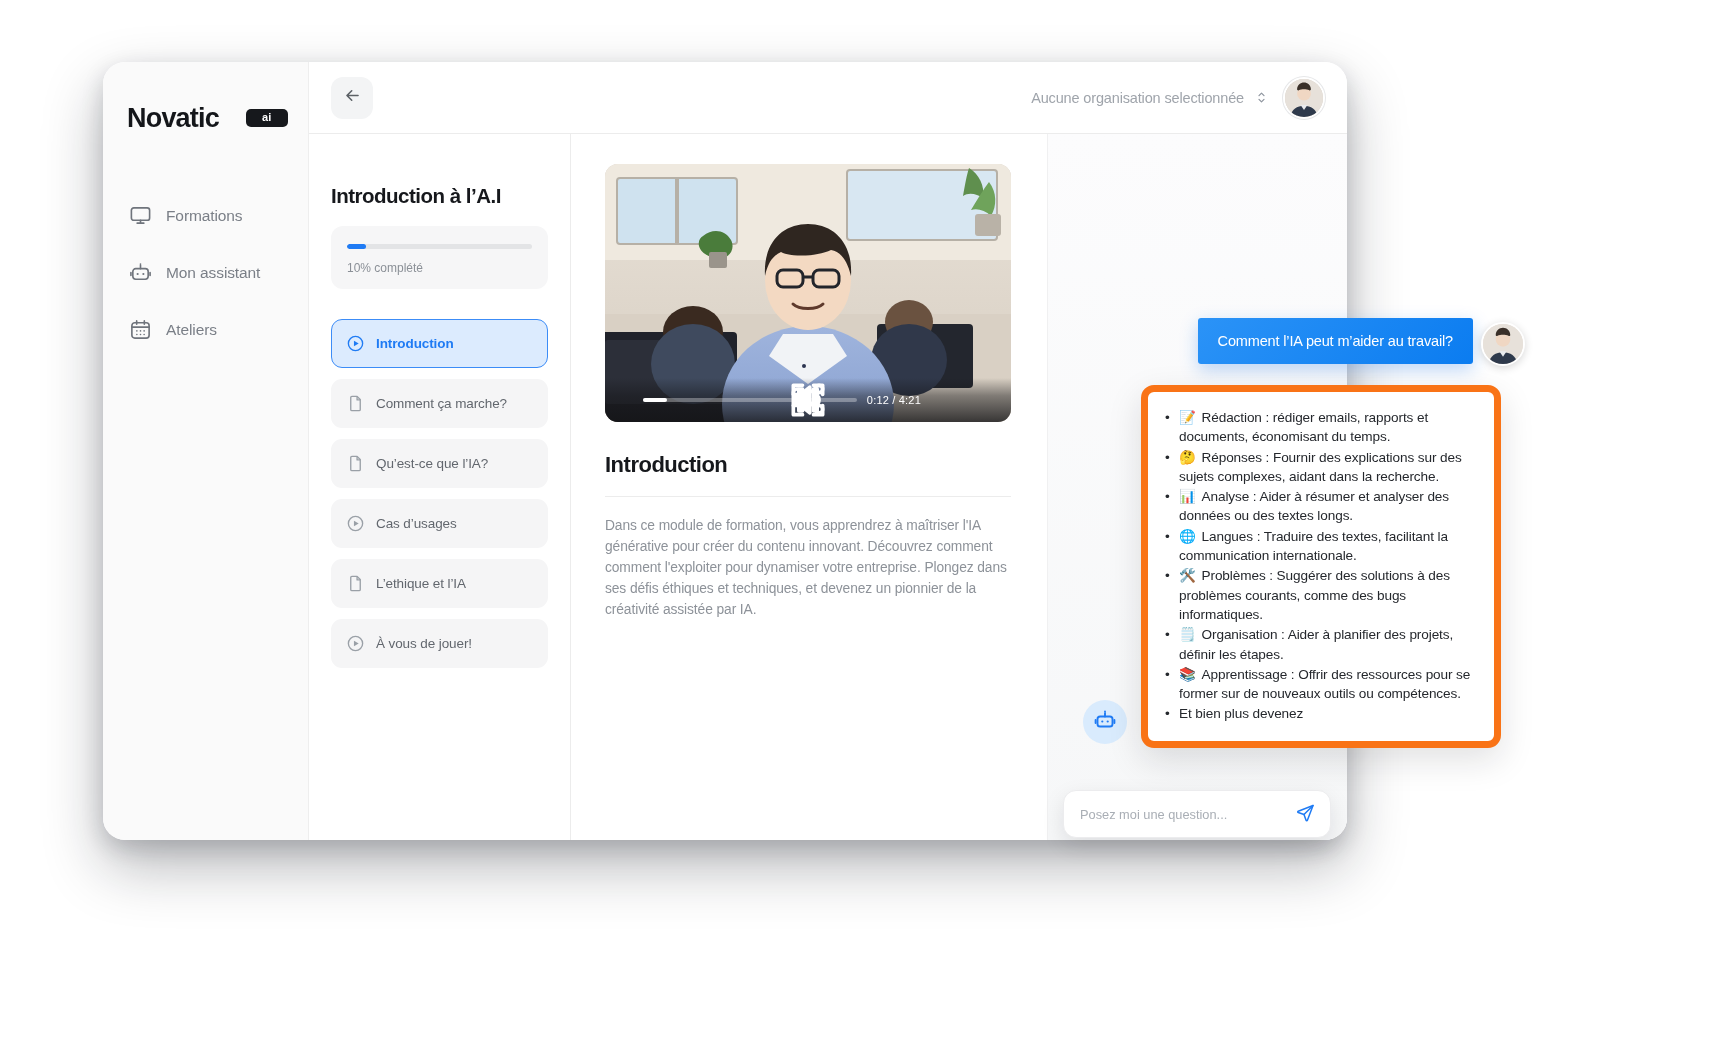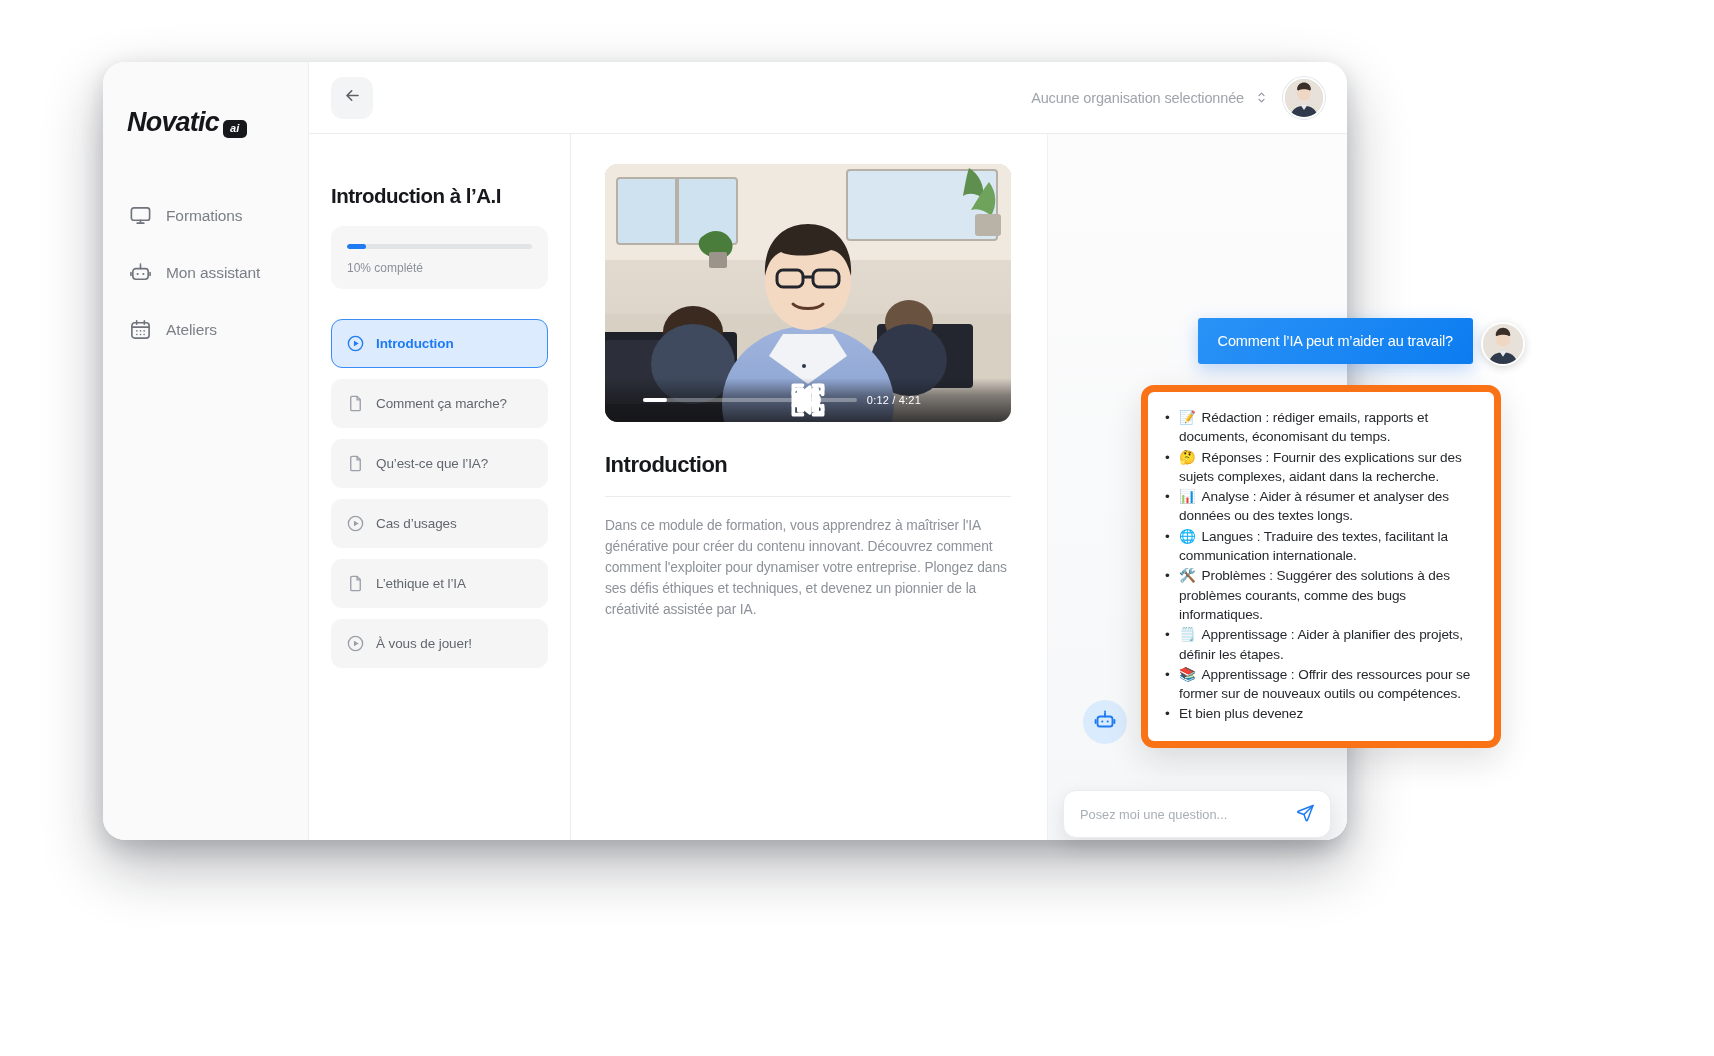--- a/index.html
+++ b/index.html
@@ -31,34 +31,33 @@
   .sidebar {
     width: 206px;
     flex: 0 0 206px;
     background: #fafafa;
     border-right: 1px solid #eeeeee;
     padding: 30px 0 0 0;
     display: flex;
     flex-direction: column;
   }
   .brand {
-    display: flex; align-items: flex-end; gap: 4px;
+    display: flex; align-items: center; gap: 27px;
     padding: 6px 0 0 24px;
     height: 46px;
-    font-style: italic;
   }
   .brand-name {
     font-size: 27px; font-weight: 700; letter-spacing: -.8px;
     color: #14161a;
   }
   .brand-badge {
     background: #16181c; color: #ffffff;
     font-size: 11px; font-weight: 600;
     border-radius: 5px;
-    padding: 3px 7px 4px;
+    padding: 3px 16px 4px;
     line-height: 1;
     letter-spacing: .2px;
   }
   .nav { margin-top: 60px; display: flex; flex-direction: column; gap: 22px; }
   .nav-item {
     display: flex; align-items: center; gap: 14px;
     padding: 6px 0 6px 26px;
     cursor: pointer;
   }
   .nav-item .nav-icon { width: 23px; height: 23px; color: #6f747c; display: block; }
@@ -579,21 +578,21 @@
       </span>
     </div>
 
     <div class="bot-card">
       <ul id="bot-bullets">
           <li><span class="li-emoji">📝 </span><span>Rédaction : rédiger emails, rapports et documents, économisant du temps.</span></li>
           <li><span class="li-emoji">🤔 </span><span>Réponses : Fournir des explications sur des sujets complexes, aidant dans la recherche.</span></li>
           <li><span class="li-emoji">📊 </span><span>Analyse : Aider à résumer et analyser des données ou des textes longs.</span></li>
           <li><span class="li-emoji">🌐 </span><span>Langues : Traduire des textes, facilitant la communication internationale.</span></li>
           <li><span class="li-emoji">🛠️ </span><span>Problèmes : Suggérer des solutions à des problèmes courants, comme des bugs informatiques.</span></li>
-          <li><span class="li-emoji">🗒️ </span><span>Apprentissage : Aider à planifier des projets, définir les étapes.</span></li>
+          <li><span class="li-emoji">🗒️ </span><span>Organisation : Aider à planifier des projets, définir les étapes.</span></li>
           <li><span class="li-emoji">📚 </span><span>Apprentissage : Offrir des ressources pour se former sur de nouveaux outils ou compétences.</span></li>
           <li><span>Et bien plus devenez</span></li>
         </ul>
     </div>
 
     <div class="chat-input-wrap">
       <div class="chat-input">
         <input type="text" placeholder="Posez moi une question..." style="">
         <span class="send-btn">
           <span>

